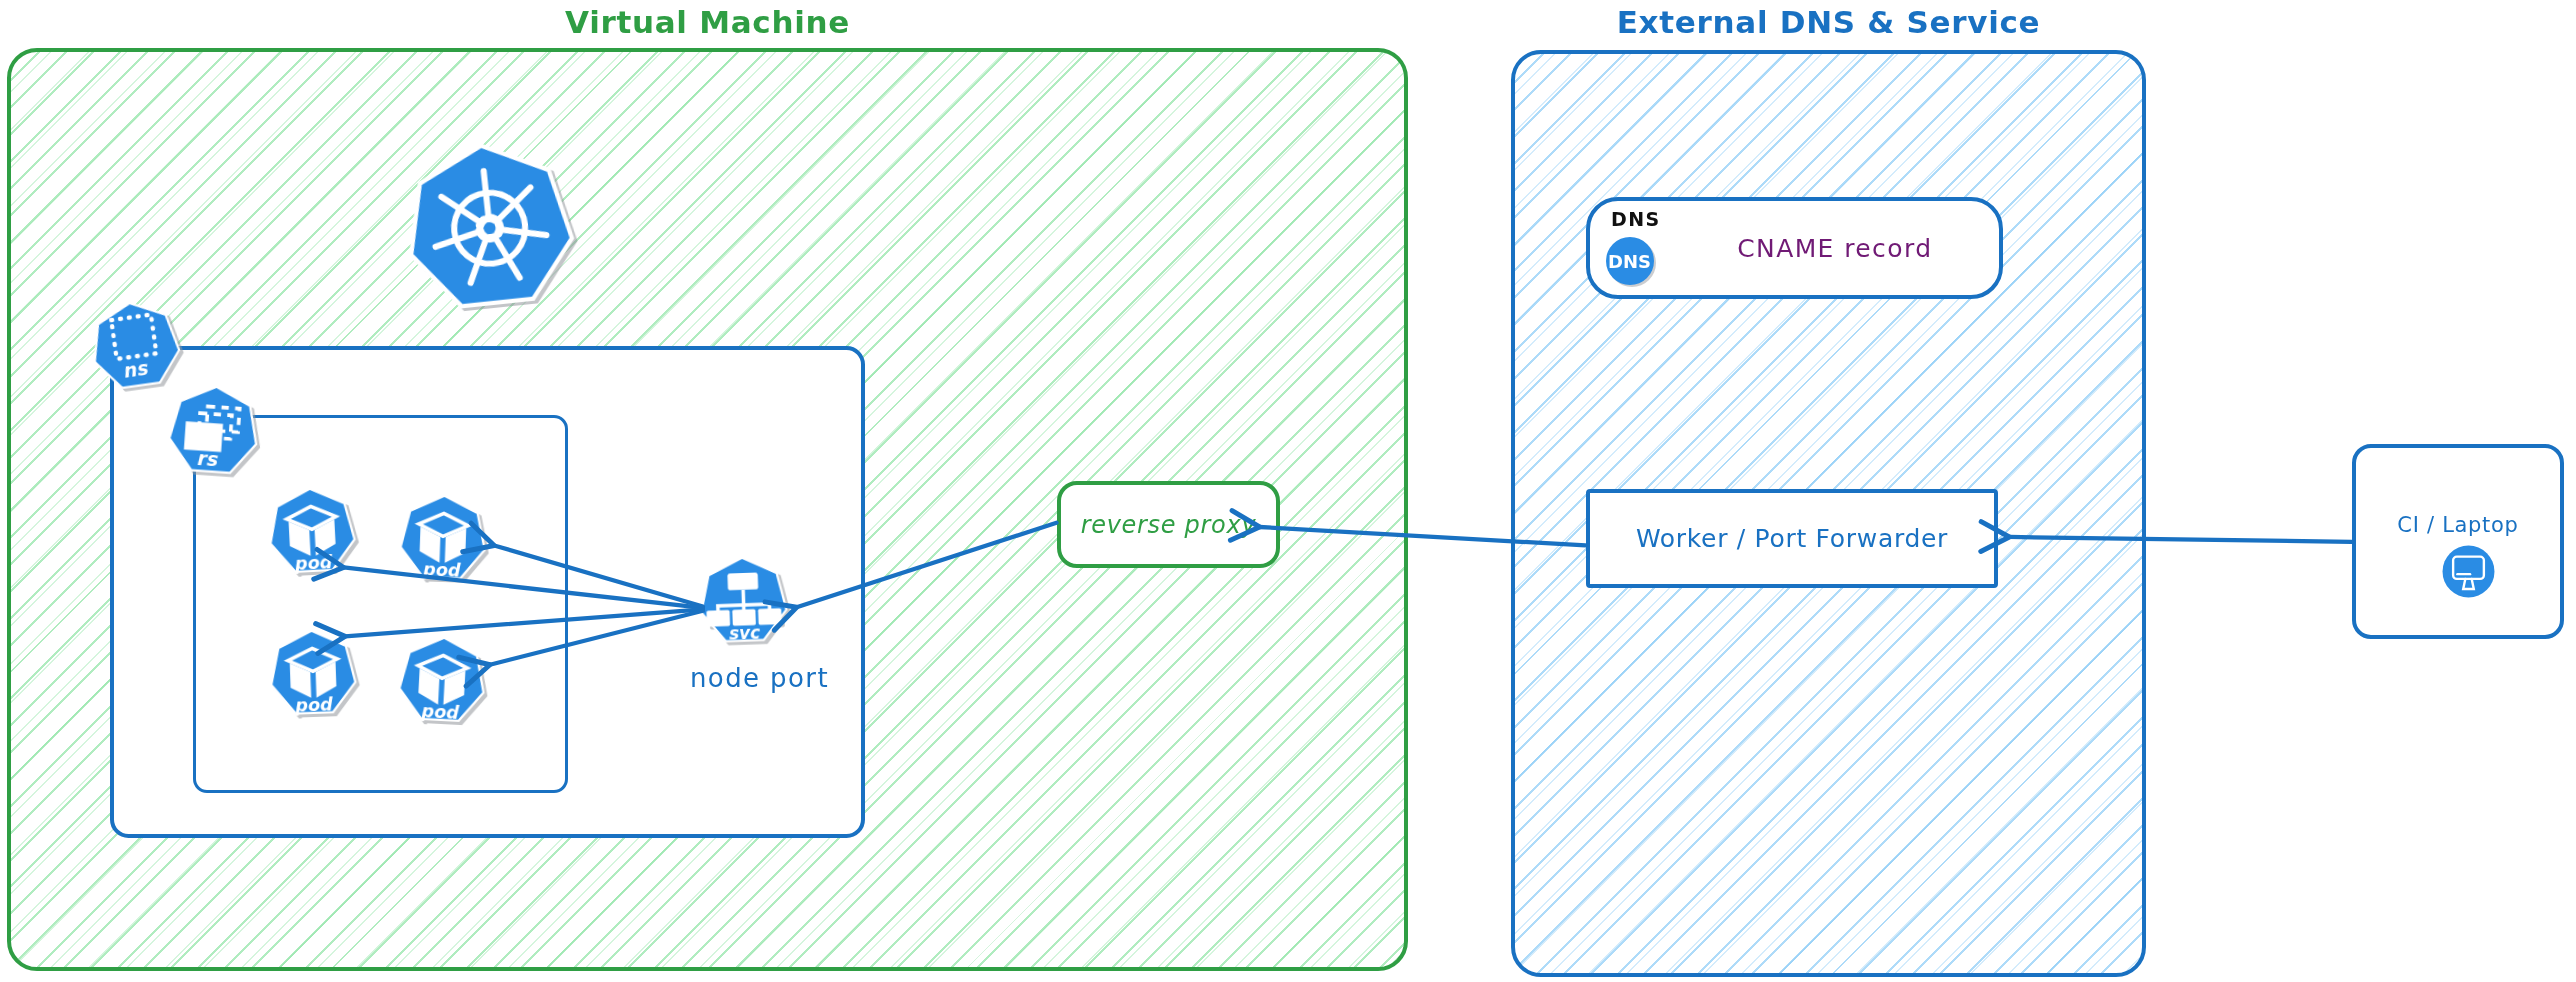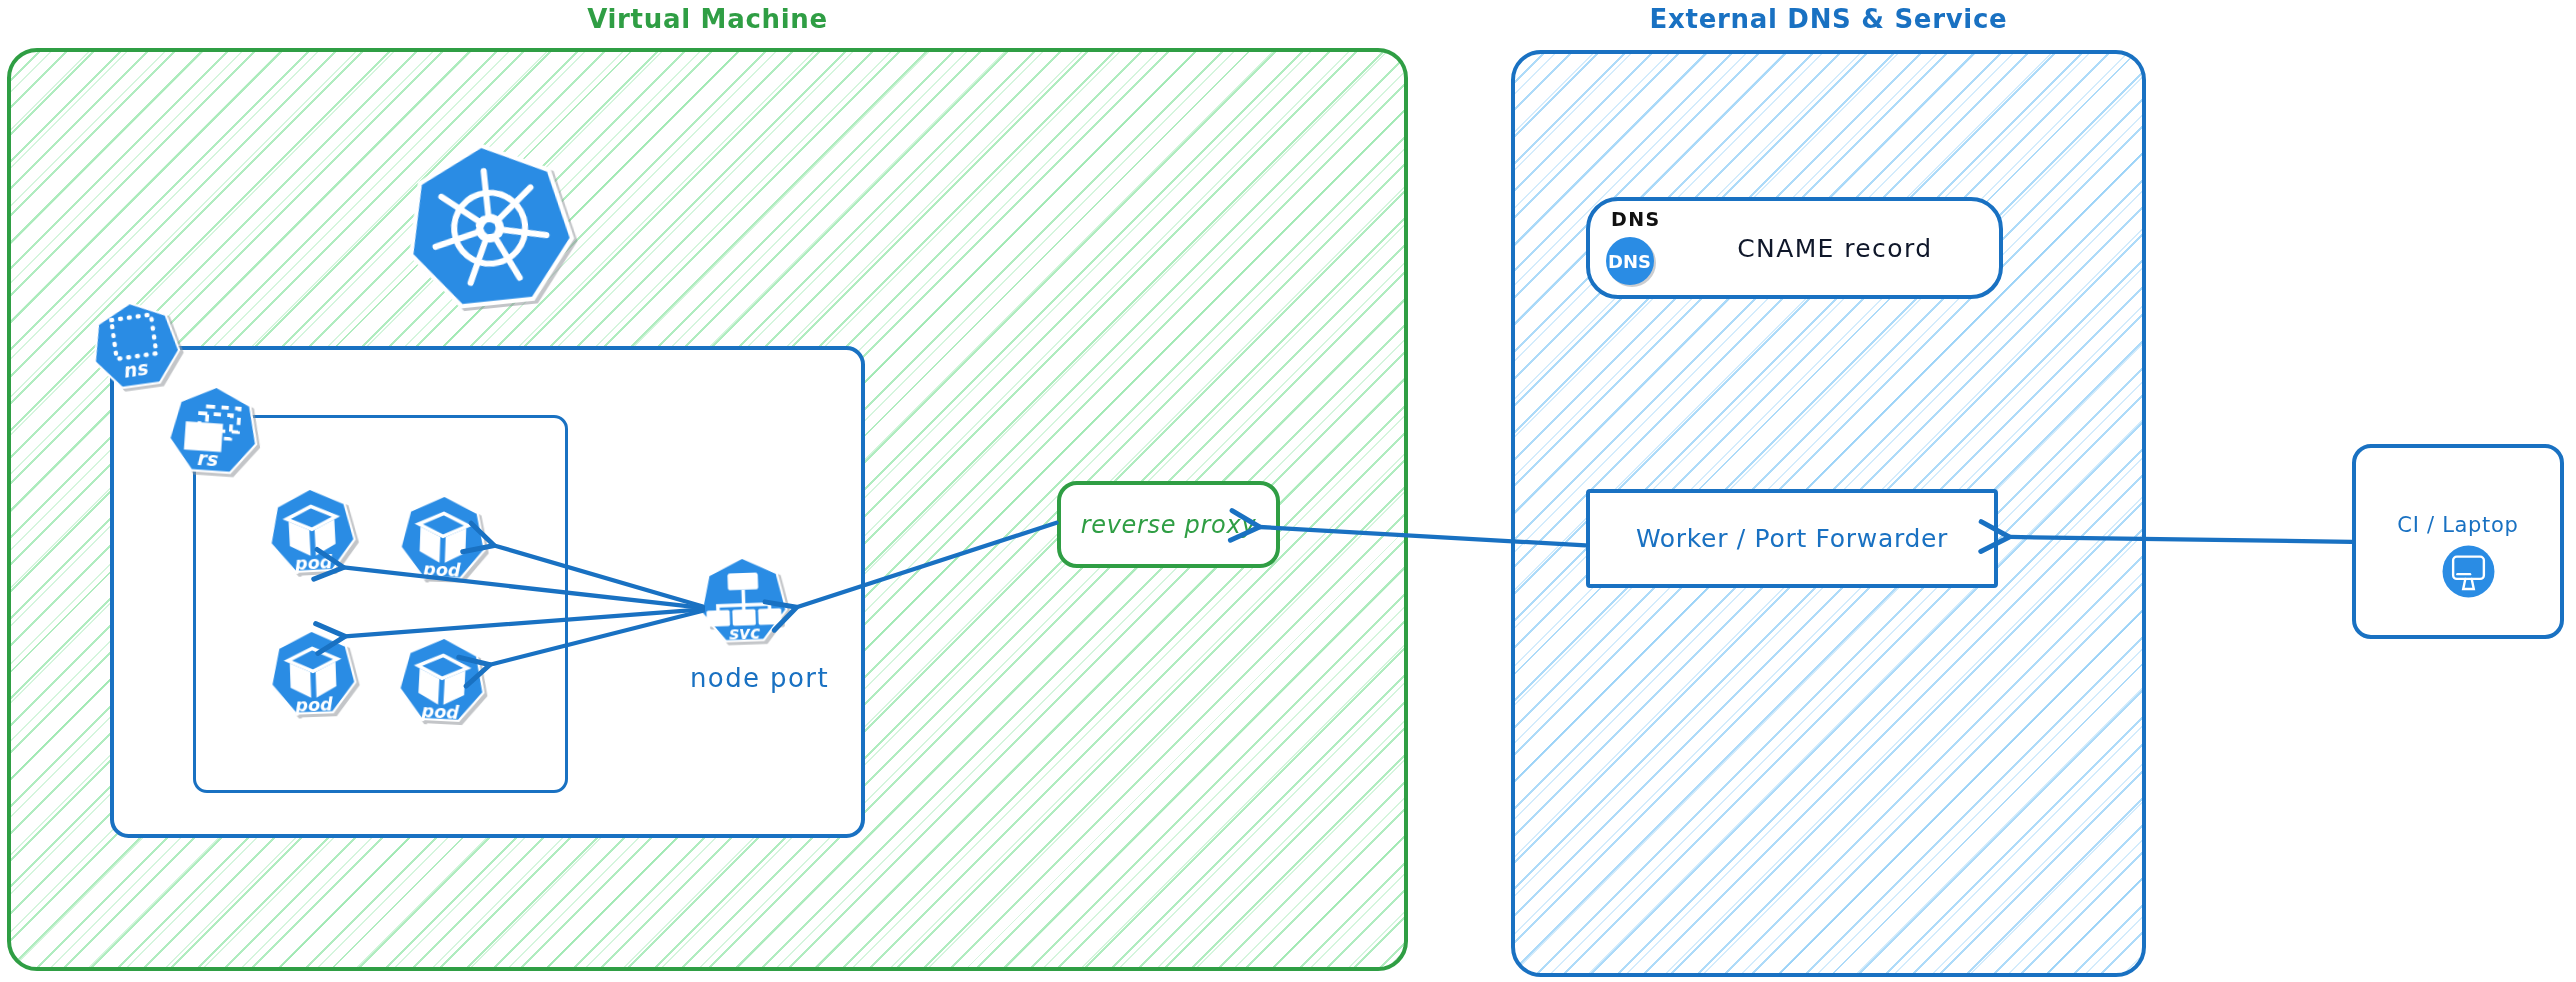--- a/index.html
+++ b/index.html
@@ -13,21 +13,21 @@
     background:
       repeating-linear-gradient(135deg, rgba(134,226,158,.65) 0 2.1px, transparent 2.1px 19px),
       repeating-linear-gradient(135deg, rgba(134,226,158,.35) 0 1.4px, transparent 1.4px 27px);
   }
   .ext-box{left:1511px;top:50px;width:635px;height:927px;
     border:4.3px solid #1971c2;border-radius:30px;
     background:
       repeating-linear-gradient(135deg, rgba(120,195,245,.6) 0 2.1px, transparent 2.1px 19px),
       repeating-linear-gradient(135deg, rgba(120,195,245,.32) 0 1.4px, transparent 1.4px 27px);
   }
-  .group-title{position:absolute;top:4.3px;font-size:26px;font-weight:600;
+  .group-title{position:absolute;top:4.3px;font-size:31px;font-weight:600;
     letter-spacing:0.7px;text-align:center;}
   .vm-title{left:7px;width:1401px;color:#2f9e44;}
   .ext-title{left:1511px;width:635px;color:#1971c2;}
 
   
   .white-box{position:absolute;box-sizing:border-box;background:#fff;}
   .ns-box{left:110px;top:346px;width:755px;height:492px;
     border:4.3px solid #1971c2;border-radius:18.5px;}
   .rs-box{left:193px;top:415px;width:375px;height:378px;
     border:3.6px solid #1971c2;border-radius:14px;}
@@ -45,21 +45,21 @@
     border:4.3px solid #1971c2;border-radius:19px;}
 
   
   .dns-header{position:absolute;left:21px;top:7px;font-size:19px;font-weight:600;
     color:#111111;letter-spacing:1.4px;}
   .dns-badge{position:absolute;left:15.6px;top:36px;width:48px;height:48px;border-radius:50%;
     background:#2a8ce4;color:#fff;display:flex;align-items:center;justify-content:center;
     font-size:18px;font-weight:700;filter:drop-shadow(2.1px 2.1px 0 rgba(140,145,150,.45));}
   .dns-cname{position:absolute;left:92px;right:11.4px;top:0;bottom:0;
     display:flex;align-items:center;justify-content:center;
-    color:#0f172a;font-size:25px;letter-spacing:1.4px;}
+    color:#701a75;font-size:25px;letter-spacing:1.4px;}
 
   
   .ci-label{position:absolute;left:0;top:65px;width:100%;text-align:center;
     color:#1971c2;font-size:21px;letter-spacing:0.7px;}
   .ci-monitor{position:absolute;left:86px;top:97px;width:53px;height:53px;}
 
   
   .icon{position:absolute;}
   .icon svg{width:100%;height:100%;overflow:visible;
     filter:drop-shadow(3.6px 3.6px 0 rgba(145,150,155,.55));}

